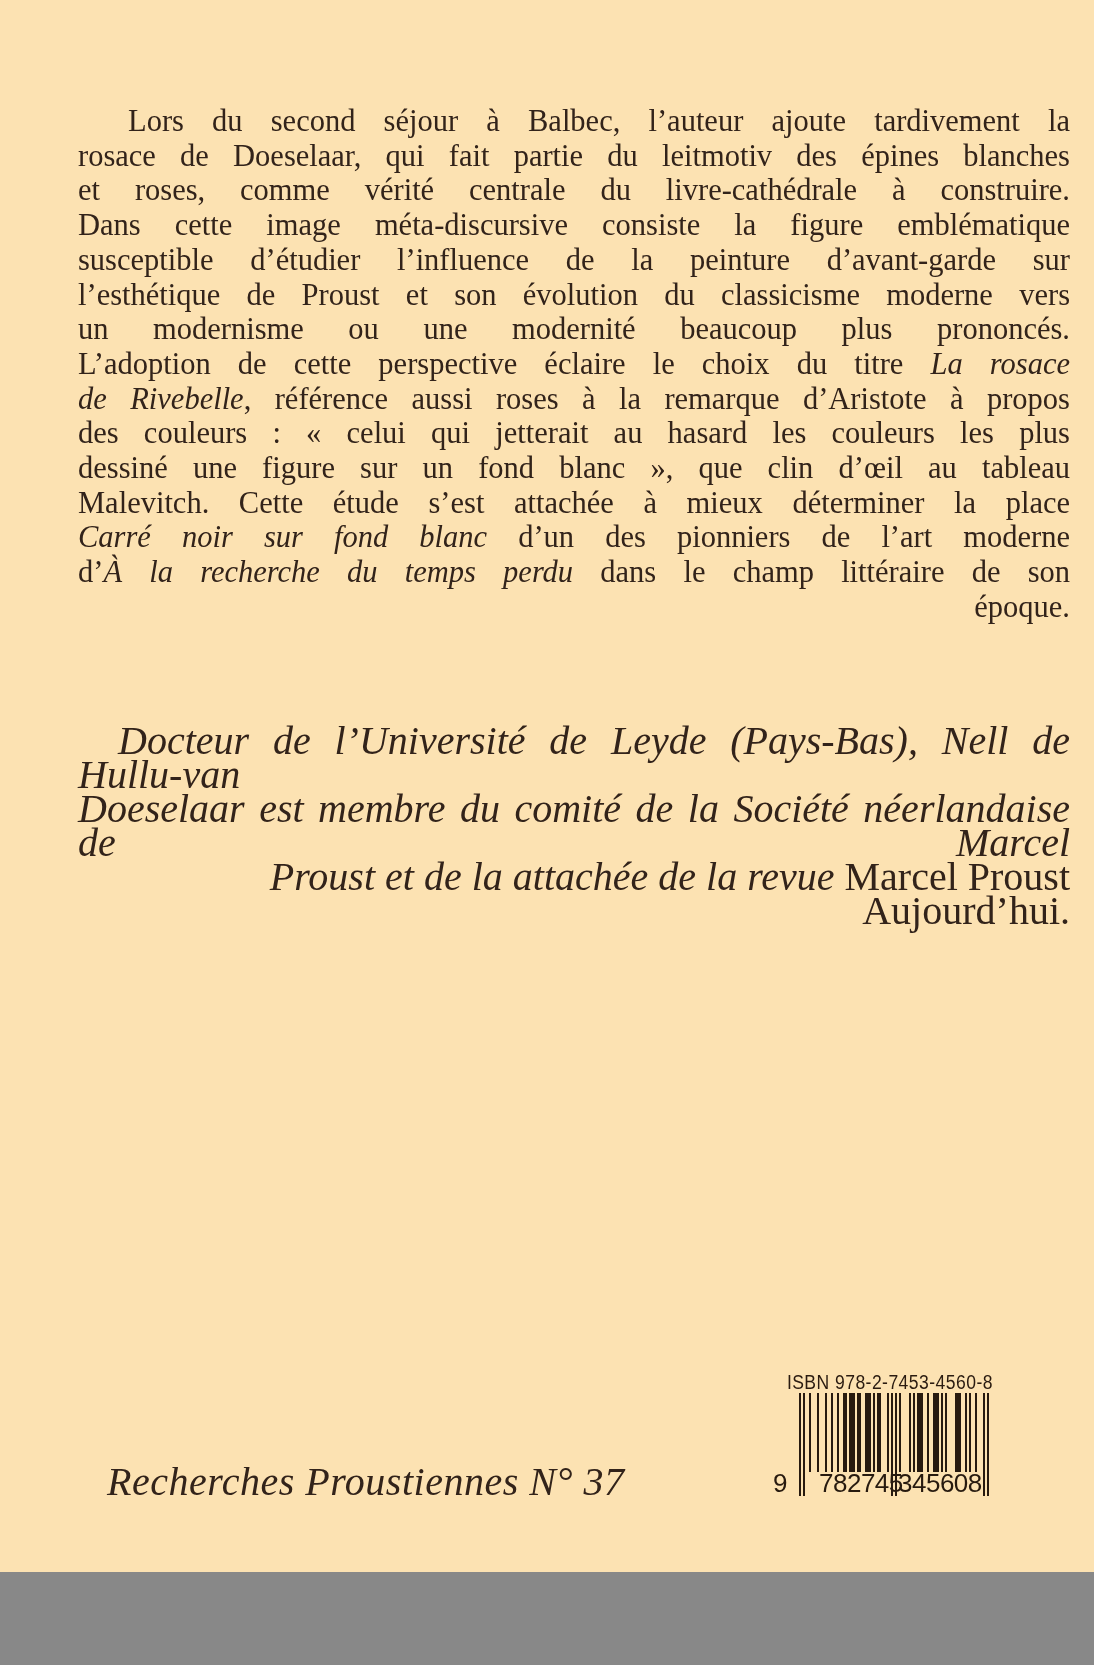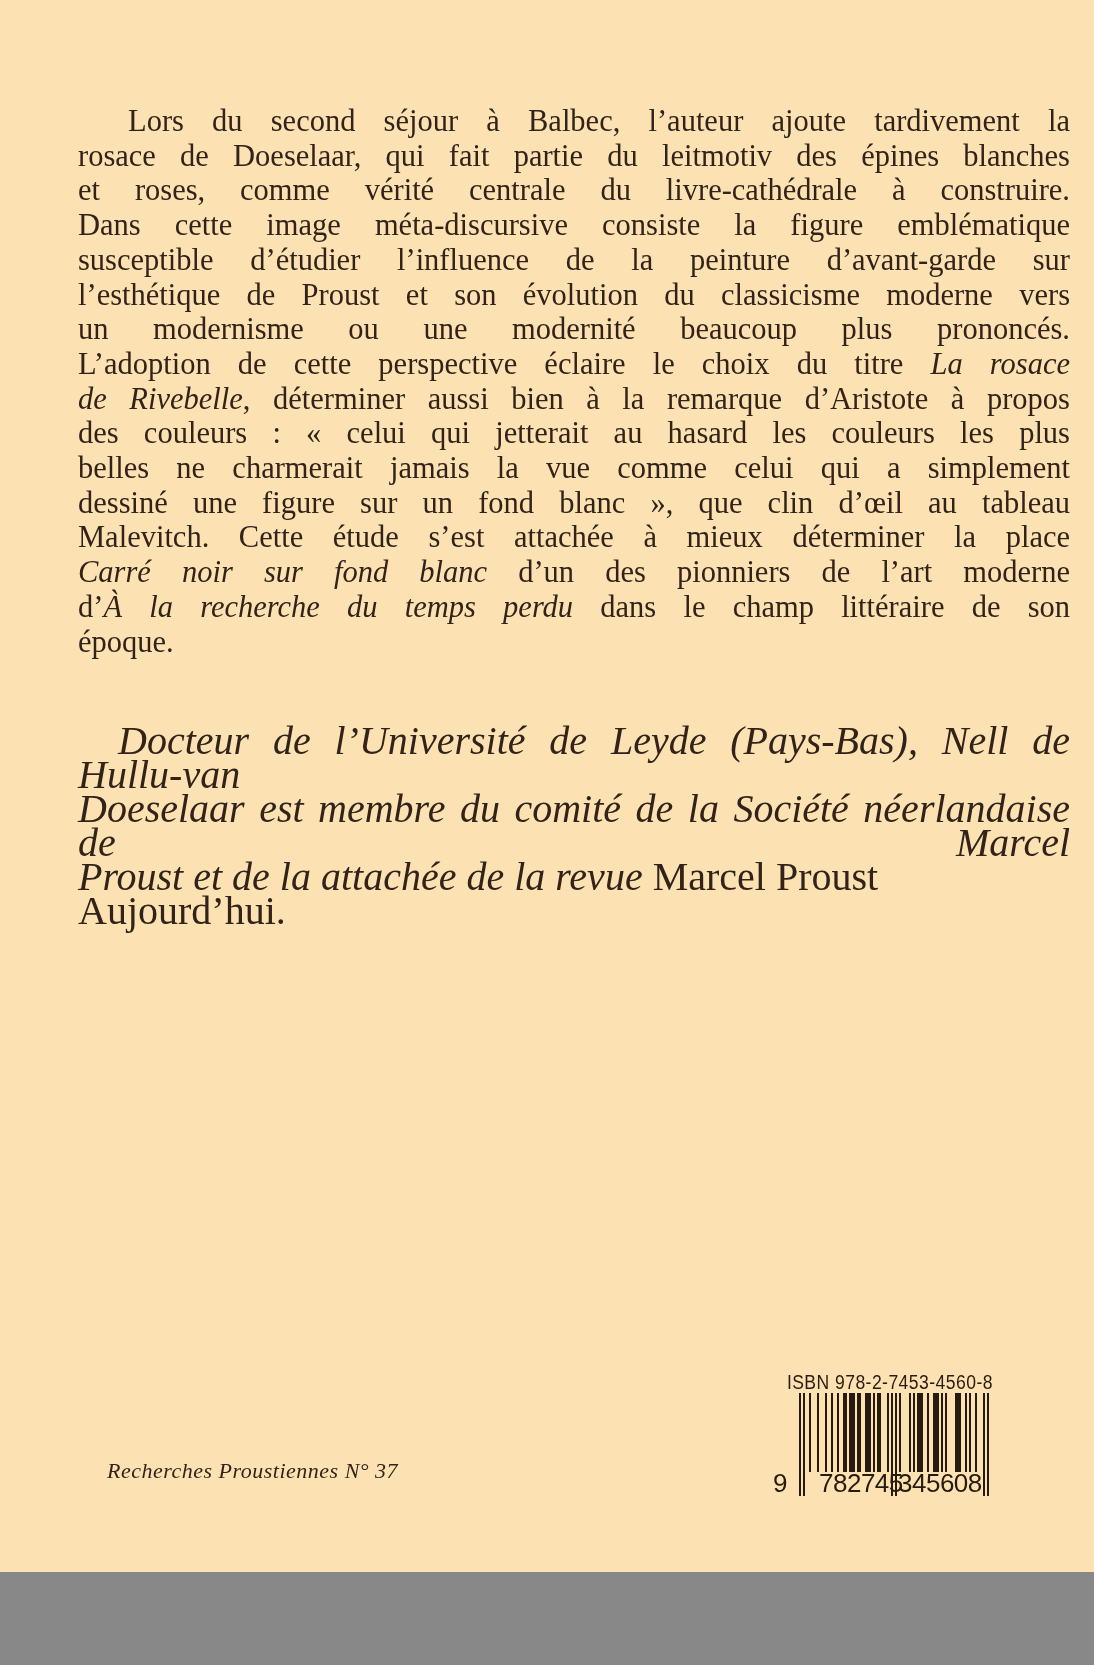--- a/index.html
+++ b/index.html
@@ -22,30 +22,30 @@
     line-height: 34.7px;
   }
   .bio {
     position: absolute;
     left: 78px;
     top: 724px;
     width: 992px;
     font-size: 40px;
     line-height: 34px;
   }
-  .line { text-align: left; }
+  .line { text-align: right; }
   .line.just { text-align: justify; text-align-last: justify; }
   .line.ind1 { text-indent: 50px; }
   .line.ind2 { text-indent: 40px; }
   .it { font-style: italic; }
   .series {
     position: absolute;
     left: 107px;
     top: 1458px;
-    font-size: 22px;
+    font-size: 40px;
     font-style: italic;
     letter-spacing: 0.5px;
     white-space: nowrap;
   }
   .isbn-label {
     position: absolute;
     right: 101px;
     top: 1371px;
     font-family: "Liberation Sans", sans-serif;
     font-size: 19.5px;
@@ -88,23 +88,22 @@
 
   <div class="synopsis" id="synopsis">
       <div class="line just ind1"><span>Lors du second séjour à Balbec, l’auteur ajoute tardivement la</span></div>
       <div class="line just"><span>rosace de Doeselaar, qui fait partie du leitmotiv des épines blanches</span></div>
       <div class="line just"><span>et roses, comme vérité centrale du livre-cathédrale à construire.</span></div>
       <div class="line just"><span>Dans cette image méta-discursive consiste la figure emblématique</span></div>
       <div class="line just"><span>susceptible d’étudier l’influence de la peinture d’avant-garde sur</span></div>
       <div class="line just"><span>l’esthétique de Proust et son évolution du classicisme moderne vers</span></div>
       <div class="line just"><span>un modernisme ou une modernité beaucoup plus prononcés.</span></div>
       <div class="line just"><span>L’adoption de cette perspective éclaire le choix du titre </span><span class="it">La rosace</span></div>
-      <div class="line just"><span class="it">de Rivebelle</span><span>, déterminer aussi bien à la remarque d’Aristote à propos</span></div>
+      <div class="line just"><span class="it">de Rivebelle</span><span>, référence aussi roses à la remarque d’Aristote à propos</span></div>
       <div class="line just"><span>des couleurs : « celui qui jetterait au hasard les couleurs les plus</span></div>
-      <div class="line just"><span>belles ne charmerait jamais la vue comme celui qui a simplement</span></div>
       <div class="line just"><span>dessiné une figure sur un fond blanc », que clin d’œil au tableau</span></div>
       <div class="line just"><span>Malevitch. Cette étude s’est attachée à mieux déterminer la place</span></div>
       <div class="line just"><span class="it">Carré noir sur fond blanc</span><span> d’un des pionniers de l’art moderne</span></div>
       <div class="line just"><span>d’</span><span class="it">À la recherche du temps perdu</span><span> dans le champ littéraire de son</span></div>
       <div class="line"><span>époque.</span></div>
     </div>
 
   <div class="bio" id="bio">
       <div class="line just ind2"><span class="it">Docteur de l’Université de Leyde (Pays-Bas), Nell de Hullu-van</span></div>
       <div class="line just"><span class="it">Doeselaar est membre du comité de la Société néerlandaise de Marcel</span></div>

